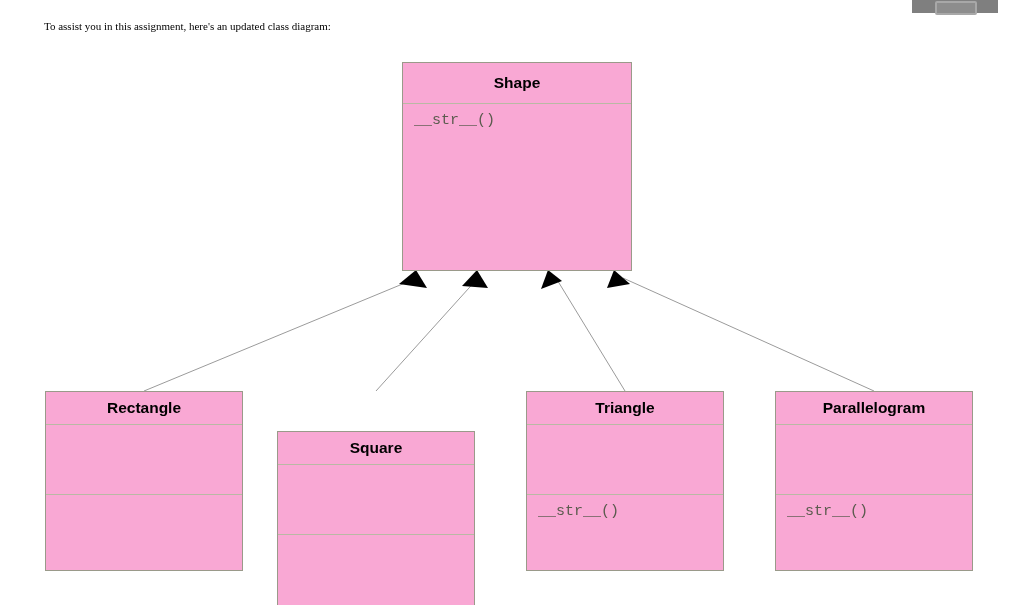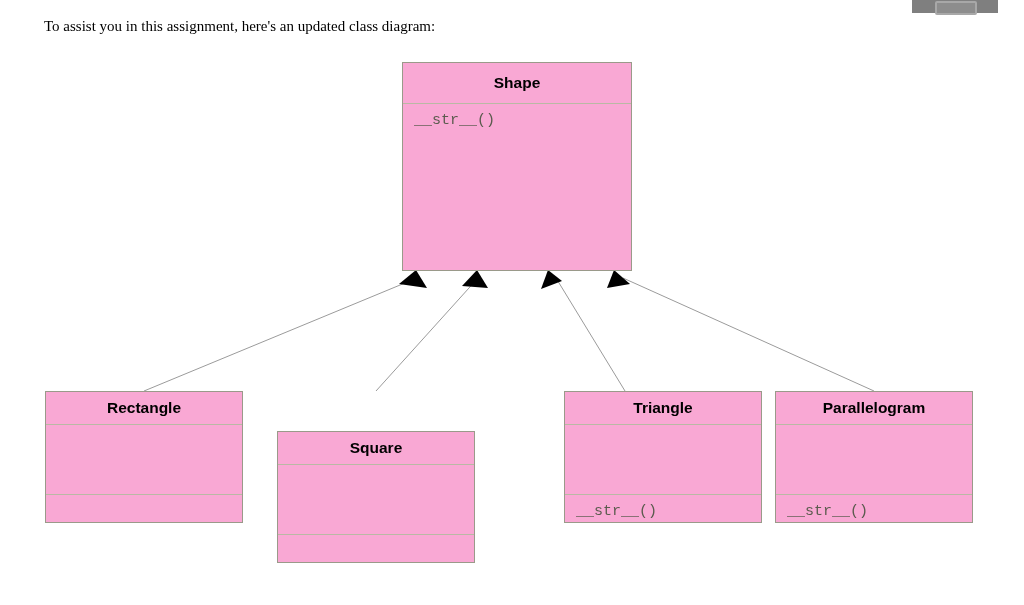--- a/index.html
+++ b/index.html
@@ -36,21 +36,21 @@
     background: #8d8d8d;
     box-sizing: border-box;
   }
 
   
   #intro-text {
     position: absolute;
     left: 44px;
     top: 16px;
     font-family: "Liberation Serif", serif;
-    font-size: 15px;
+    font-size: 11px;
     line-height: 20px;
     color: #000000;
     white-space: nowrap;
   }
 
   
   #diagram-canvas {
     position: absolute;
     left: 0;
     top: 0;
@@ -111,29 +111,29 @@
     height: 209px;
   }
   #class-shape .compartment-name   { height: 41px; }
   #class-shape .compartment-attrs  { height: 75px; }
   #class-shape .compartment-methods{ height: 91px; }
 
   
   .uml-subclass {
     top: 391px;
     width: 198px;
-    height: 132px;
+    height: 180px;
   }
   .uml-subclass .compartment-name   { height: 33px; }
   .uml-subclass .compartment-attrs  { height: 70px; }
   .uml-subclass .compartment-methods{ height: 75px; }
 
   #class-rectangle     { left: 45px;  }
   #class-square        { left: 277px; margin-top: 40px; }
-  #class-triangle      { left: 526px; margin-left: 38px; }
+  #class-triangle      { left: 526px; }
   #class-parallelogram { left: 775px; }
 </style>
 </head>
 <body>
 
 <div id="toolbar-fragment">
   <div class="tb-button"></div>
 </div>
 
 <div id="intro-text">To assist you in this assignment, here's an updated class diagram:</div>

